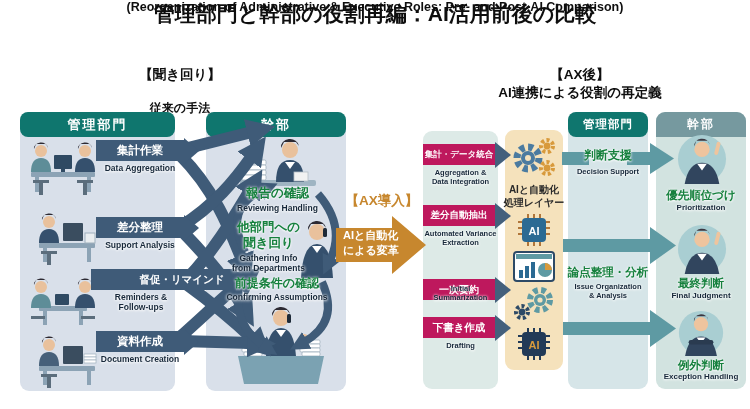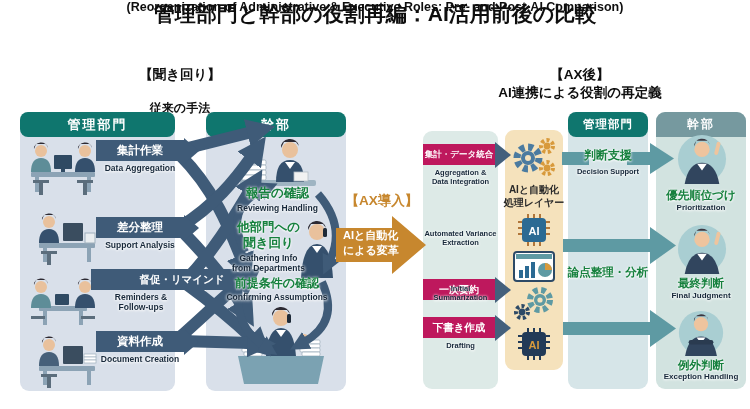--- a/index.html
+++ b/index.html
@@ -195,20 +195,21 @@
     <polygon points="0,14 56,14 56,2 90,31 56,60 56,48 0,48" fill="#c7872e"></polygon>
   </svg>
   <div class="arrow-label" style="left:343px;top:228px;width:64px;">AIと自動化
 による変革</div>
 
   <div class="panel tealp" style="left:423px;top:131px;width:75px;height:258px;"></div>
 
   <div class="pill r" style="left:423px;top:144px;width:72px;font-size:8.5px;">集計・データ統合</div>
   <div class="en" style="left:421px;top:168px;width:79px;font-size:7.5px;">Aggregation &amp;
 Data Integration</div>
+  <div class="pill r" style="left:423px;top:205px;width:72px;font-size:9.5px;">差分自動抽出</div>
   <div class="en" style="left:418px;top:229px;width:85px;font-size:7.5px;">Automated Variance
 Extraction</div>
   <div class="pill r" style="left:423px;top:260px;width:72px;font-size:10px;margin-top:19px;">一次要約</div>
   <div class="en" style="left:421px;top:284px;width:79px;font-size:7.5px;">Initial
 Summarization</div>
   <div class="pill r" style="left:423px;top:317px;width:72px;font-size:10.5px;">下書き作成</div>
   <div class="en" style="left:421px;top:341px;width:79px;font-size:7.5px;">Drafting</div>
 
   <div class="panel" style="left:505px;top:130px;width:58px;height:240px;background:#f5e2bc;z-index:2;"></div>
   <svg class="overlay" style="left:510px;top:136px;z-index:3;" width="48" height="44" viewBox="0 0 48 44">
@@ -265,20 +266,22 @@
       <rect x="8" y="129" width="87" height="13"></rect>
       <polygon points="95,117 121,135.5 95,154"></polygon>
       <rect x="8" y="212" width="87" height="13"></rect>
       <polygon points="95,200 121,218.5 95,237"></polygon>
     </g>
   </svg>
 
   <div class="jpd" style="left:568px;top:148px;width:80px;font-size:12px;">判断支援</div>
   <div class="en" style="left:565px;top:167px;width:86px;font-size:7.5px;">Decision Support</div>
   <div class="jpd" style="left:561px;top:265px;width:94px;font-size:11.5px;">論点整理・分析</div>
+  <div class="en" style="left:565px;top:282px;width:86px;font-size:7.5px;">Issue Organization
+&amp; Analysis</div>
 
   <svg class="illus" style="left:677px;top:134px;" width="50" height="50" viewBox="0 0 52 52">
     <circle cx="26" cy="26" r="25" fill="#a9ced2"></circle>
     <circle cx="26" cy="16" r="8" fill="#eec49e"></circle>
     <path d="M18,13a8,7 0 0 1 16,-2l-2,-4h-12z" fill="#3a3640"></path>
     <path d="M8,52Q12,30 26,30Q40,30 44,52Z" fill="#31455e"></path>
     <path d="M21,31l5,7 5,-7z" fill="#ffffff"></path>
     <rect x="40" y="8" width="4" height="14" rx="2" fill="#eec49e" transform="rotate(14 42 15)"></rect>
   </svg>
   <div class="jpd" style="left:656px;top:188px;width:90px;font-size:11.5px;">優先順位づけ</div>

